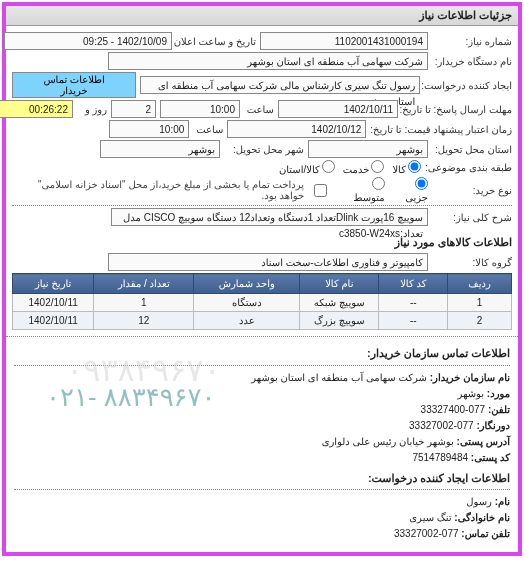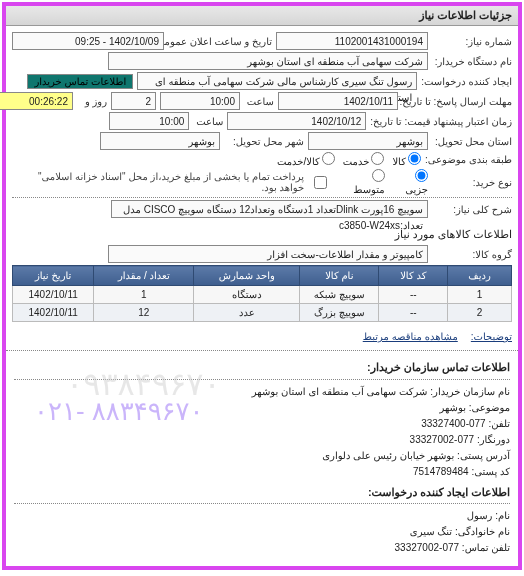--- a/index.html
+++ b/index.html
@@ -41,44 +41,45 @@
   border: 1px solid #888;
   background: #fafafa;
   padding: 1px 4px;
   font-size: 10px;
   height: 18px;
   line-height: 16px;
   color: #222;
   flex: 0 0 auto;
 }
 .field-wide { width: 250px; }
-.field-med { width: 152px; }
+.field-med { width: 168px; }
 .field-sm  { width: 80px; }
 .field-xs  { width: 45px; }
 .field-yellow { background: #ffff8a; }
 .link-btn {
-  background: #0f766e;
+  background: #7dd3fc;
   border: 1px solid #888;
-  padding: 1px 6px;
+  padding: 1px 17px;
   font-size: 10px;
   cursor: pointer;
+  font-family: Liberation Serif, serif;
 }
 .radios, .checkboxes {
   display: flex;
   gap: 8px;
   font-size: 10px;
   align-items: center;
 }
 .radios input, .checkboxes input { margin-left: 2px; }
 .note {
   font-size: 10px;
   color: #444;
 }
 .section-heading {
-  font-weight: normal;
+  font-weight: bold;
   font-size: 11px;
   padding: 4px 6px 2px 6px;
 }
 .table {
   width: calc(100% - 12px);
   margin: 2px 6px 6px 6px;
   border-collapse: collapse;
   font-size: 10px;
 }
 .table th {
@@ -126,21 +127,21 @@
   font-size: 10px;
   line-height: 1.6;
 }
 .contact .hd {
   font-weight: bold;
   font-size: 11px;
   border-bottom: 1px dotted #888;
   margin-bottom: 4px;
   padding-bottom: 2px;
 }
-.contact b { font-weight: normal; margin-top: 48px; }
+.contact b { font-weight: bold; margin-top: 48px; }
 .sep-dots {
   border-top: 1px dotted #888;
   margin: 2px 0;
 }
 </style>
 </head>
 <body>
 
 <div class="panel">
   <div class="panel-header">جزئیات اطلاعات نیاز</div>
@@ -188,21 +189,21 @@
       <span class="field field-med" style="width:120px">بوشهر</span>
       <span class="label">شهر محل تحویل:</span>
       <span class="field field-med" style="width:120px">بوشهر</span>
     </div>
 
     <div class="row">
       <span class="label">طبقه بندی موضوعی:</span>
       <span class="radios">
         <label><input type="radio" name="stance" checked="" style=""><span>کالا</span></label>
         <label><input type="radio" name="stance" style=""><span>خدمت</span></label>
-        <label><input type="radio" name="stance" style=""><span>کالا/خدمت</span></label>
+        <label><input type="radio" name="stance" style=""><span>کالا/استان</span></label>
       </span>
     </div>
 
     <div class="row">
       <span class="label">نوع خرید:</span>
       <span class="radios">
         <label><input type="radio" name="bt" checked="" style=""><span>جزیی</span></label>
         <label><input type="radio" name="bt" style=""><span>متوسط</span></label>
       </span>
       <span class="checkboxes" style="margin-right:10px">
@@ -216,21 +217,21 @@
     <div class="row">
       <span class="label">شرح کلی نیاز:</span>
       <span class="field" style="width:317px">سوییچ 16پورت Dlinkتعداد 1دستگاه وتعداد12 دستگاه سوییچ CISCO مدل تعداد:c3850-W24xs</span>
     </div>
   </div>
 
   <div class="section-heading">اطلاعات کالاهای مورد نیاز</div>
 
   <div class="row" style="padding:0 6px">
     <span class="label">گروه کالا:</span>
-    <span class="field" style="width:320px">کامپیوتر و مقدار اطلاعات-سخت افزار</span>
+    <span class="field" style="width:320px">کامپیوتر و فناوری اطلاعات-سخت اسناد</span>
   </div>
 
   <table class="table">
     <thead>
       <tr>
         <th>ردیف</th>
         <th>کد کالا</th>
         <th>نام کالا</th>
         <th>واحد شمارش</th>
         <th>تعداد / مقدار</th>
@@ -250,34 +251,30 @@
         <td>2</td>
         <td>--</td>
         <td>سوییچ بزرگ</td>
         <td>عدد</td>
         <td>12</td>
         <td>1402/10/11</td>
       </tr>
     </tbody>
   </table>
 
-  <div class="footer-links">
-    <span class="lnk">توضیحات:</span>
-    <span class="lnk">مشاهده مناقصه مرتبط</span>
-  </div>
 
   <div class="sep-dots"></div>
 
   <div class="contact watermark" data-wm="۰۹۳۸۴۹۶۷۰">
     <div class="hd">اطلاعات تماس سازمان خریدار:</div>
     <div><b>نام سازمان خریدار:</b> <span>شرکت سهامی آب منطقه ای استان بوشهر</span></div>
-    <div><b>موضوعی:</b> <span>بوشهر</span></div>
+    <div><b>مورد:</b> <span>بوشهر</span></div>
     <div><b>تلفن:</b> <span>077-33327400</span></div>
     <div><b>دورنگار:</b> <span>077-33327002</span></div>
     <div><b>آدرس پستی:</b> <span>بوشهر خیابان رئیس علی دلواری</span></div>
     <div><b>کد پستی:</b> <span>7514789484</span></div>
     <div class="hd" style="margin-top:4px">اطلاعات ایجاد کننده درخواست:</div>
     <div><b>نام:</b> <span>رسول</span></div>
     <div><b>نام خانوادگی:</b> <span>تنگ سیری</span></div>
     <div><b>تلفن تماس:</b> <span>077-33327002</span></div>
-    <div style="position:absolute;left:28px;top:38px;font-size:26px;color:#8b5cf6;opacity:.45;letter-spacing:3px">۸۸۳۴۹۶۷۰ -۰۲۱</div>
+    <div style="position:absolute;left:40px;top:38px;font-size:26px;color:#0f766e;opacity:.45;letter-spacing:3px">۸۸۳۴۹۶۷۰ -۰۲۱</div>
   </div>
 </div>
 
 </body></html>

